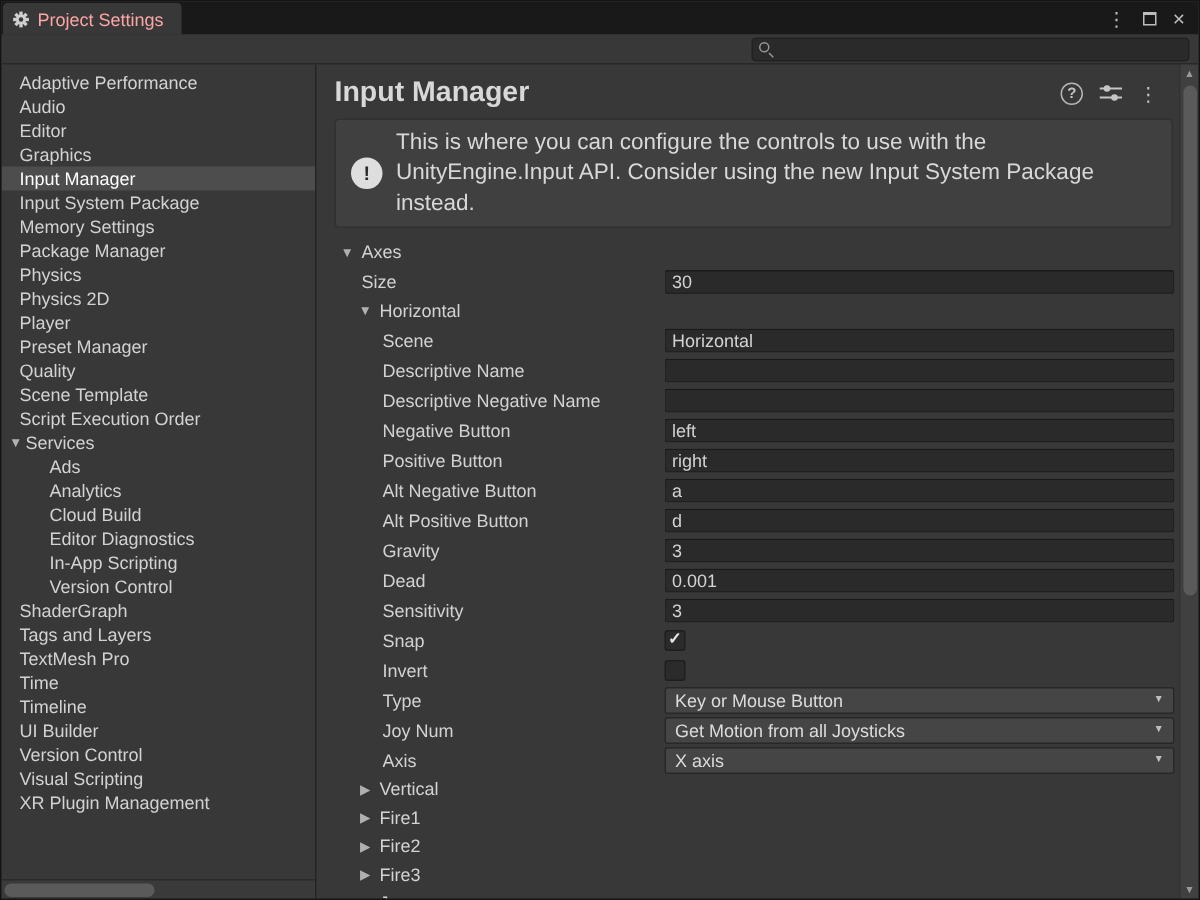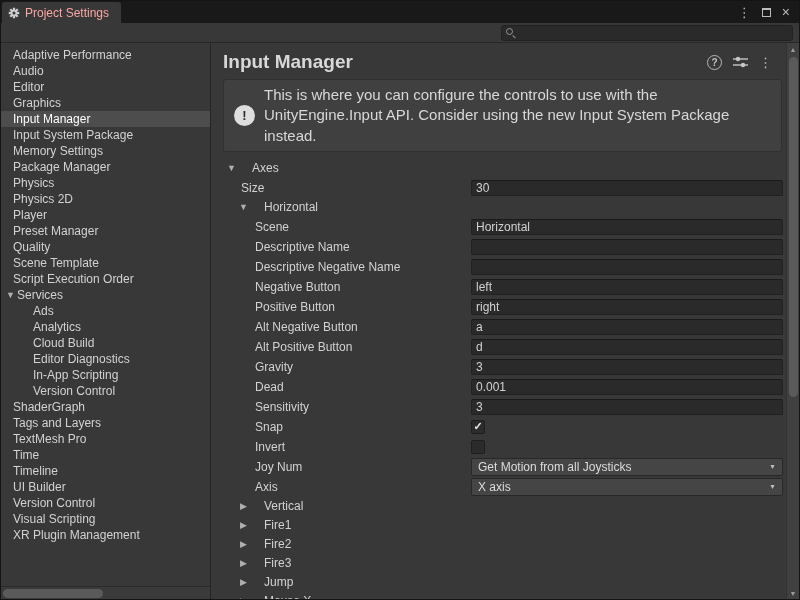--- a/index.html
+++ b/index.html
@@ -41,22 +41,22 @@
 .info-ic{flex:none;width:21px;height:21px;border-radius:50%;background:#dedede;color:#2b2b2b;font-weight:bold;font-size:13px;display:flex;align-items:center;justify-content:center}
 .helpbox p{font-size:15px;line-height:1.35;color:#d8d8d8}
 .grid{padding-right:3px}
 .row{height:20px;display:flex;align-items:center}
 .row.fold{height:19px;cursor:default}
 .l0{padding-left:14px}
 .l1{padding-left:30px}
 .l1f{padding-left:26px}
 .l2{padding-left:44px}
 .rlabel{flex:1;white-space:nowrap;overflow:hidden}
-.flabel{margin-left:14px}
-.rfield{flex:none;width:312px;display:flex;align-items:flex-end}
+.flabel{margin-left:3px}
+.rfield{flex:none;width:340px;display:flex;align-items:flex-end}
 .tf{width:100%;height:16px;background:#2a2a2a;border:1px solid #212121;border-top-color:#1a1a1a;border-radius:2px;color:#d2d2d2;font:12px "Liberation Sans",sans-serif;padding:0 4px;outline:none}
 .cb{width:14px;height:14px;background:#2b2b2b;border:1px solid #1e1e1e;border-radius:2px;display:flex;align-items:center;justify-content:center}
 .cbmark{font-size:11px;color:#e4e4e4;font-weight:bold;line-height:1}
 .dd{width:100%;height:18px;background:#454545;border:1px solid #282828;border-radius:2px;display:flex;align-items:center;padding:0 6px;color:#dcdcdc;cursor:default}
 .ddarrow{margin-left:auto;font-size:7px;color:#bdbdbd;width:auto}
 .vscroll{position:absolute;right:0;top:0;bottom:0;width:13px;background:#404040;border-left:1px solid #323232;display:flex;flex-direction:column;align-items:center}
 .sarr{height:12px;width:13px;font-size:7px;color:#9a9a9a;display:flex;align-items:center;justify-content:center;flex:none}
 .sarr.down{margin-top:auto}
 .vthumb{width:9px;height:340px;background:#5a5a5a;border-radius:5px;margin-top:2px;flex:none}
 </style>
@@ -306,20 +306,29 @@
           </span>
         </div>
       <div class="row l2">
           <span class="rlabel">Invert</span>
           <span class="rfield">
             <span class="cb"></span>
           </span>
         </div>
 
       <div class="row l2">
+          <span class="rlabel">Type</span>
+          <span class="rfield">
+            <span class="dd">
+              <span>Key or Mouse Button</span>
+              <span class="ddarrow">▼</span>
+            </span>
+          </span>
+        </div>
+      <div class="row l2">
           <span class="rlabel">Joy Num</span>
           <span class="rfield">
             <span class="dd">
               <span>Get Motion from all Joysticks</span>
               <span class="ddarrow">▼</span>
             </span>
           </span>
         </div>
       <div class="row l2">
           <span class="rlabel">Axis</span>

